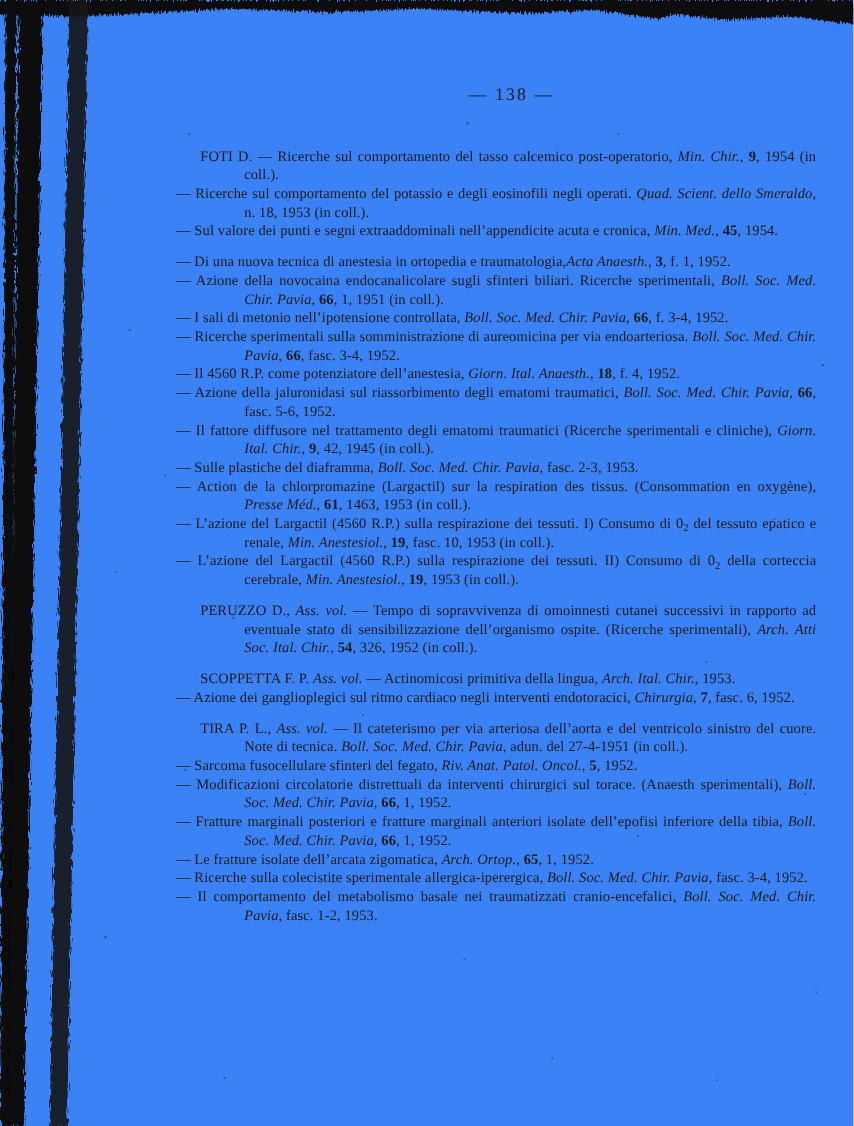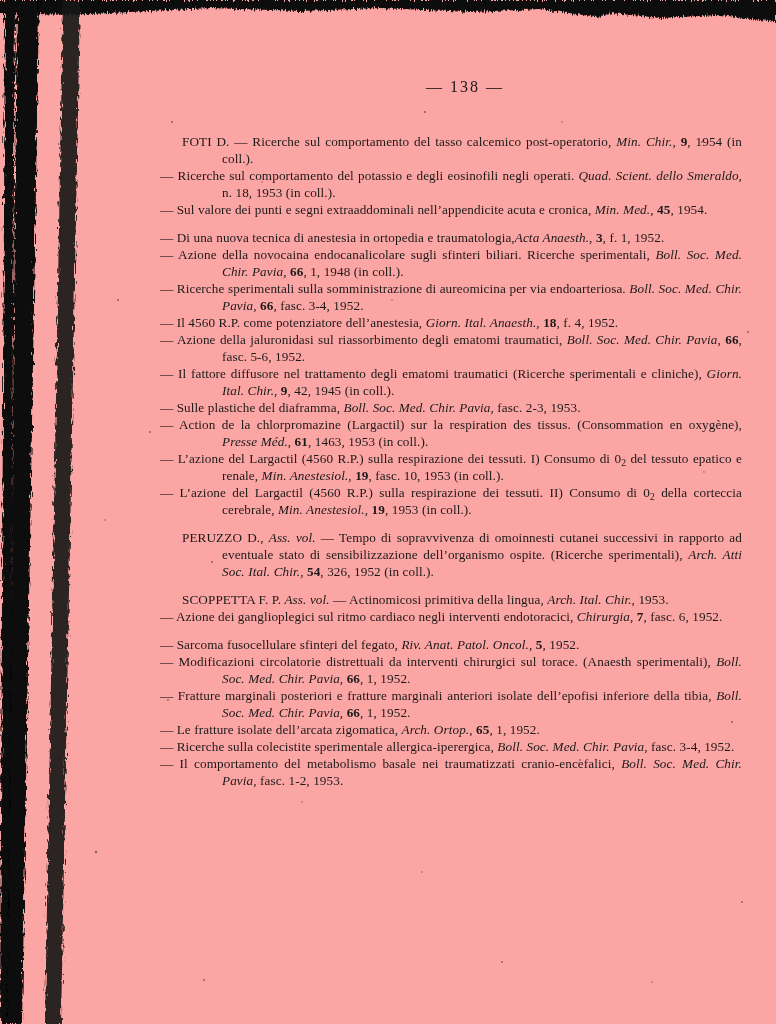--- a/index.html
+++ b/index.html
@@ -4,21 +4,21 @@
 <style>
   html, body {
     margin: 0; padding: 0;
     width: 776px; height: 1024px;
     overflow: hidden;
     background: #ffffff;
   }
   #page {
     position: relative;
     width: 776px; height: 1024px;
-    background: #fca5a5;
+    background: #3b82f6;
     font-family: "Liberation Serif", "DejaVu Serif", serif;
     color: #1b1a18;
   }
   #scan-layer {
     position: absolute; left: 0; top: 0;
     width: 776px; height: 1024px;
     pointer-events: none;
   }
   #page-number {
     position: absolute;
@@ -112,38 +112,40 @@
   <div id="page-number">— 138 —</div>
 
   <div id="bibliography">
       <div class="group">
         <p class="entry author"><span>FOTI D. — Ricerche sul comportamento del tasso calcemico post-operatorio, </span><span class="i">Min. Chir.,</span><span> </span><span class="b">9</span><span>, 1954 (in coll.).</span></p>
         <p class="entry dash"><span>— Ricerche sul comportamento del potassio e degli eosinofili negli operati. </span><span class="i">Quad. Scient. dello Smeraldo,</span><span> n. 18, 1953 (in coll.).</span></p>
         <p class="entry dash"><span>— Sul valore dei punti e segni extraaddominali nell’appendicite acuta e cronica, </span><span class="i">Min. Med.,</span><span> </span><span class="b">45</span><span>, 1954.</span></p>
       </div>
       <div class="group">
         <p class="entry dash"><span>— Di una nuova tecnica di anestesia in ortopedia e traumatologia,</span><span class="i">Acta Anaesth.,</span><span> </span><span class="b">3</span><span>, f. 1, 1952.</span></p>
-        <p class="entry dash"><span>— Azione della novocaina endocanalicolare sugli sfinteri biliari. Ricerche sperimentali, </span><span class="i">Boll. Soc. Med. Chir. Pavia,</span><span> </span><span class="b">66</span><span>, 1, 1948 (in coll.).</span></p>
+        <p class="entry dash"><span>— Azione della novocaina endocanalicolare sugli sfinteri biliari. Ricerche sperimentali, </span><span class="i">Boll. Soc. Med. Chir. Pavia,</span><span> </span><span class="b">66</span><span>, 1, 1951 (in coll.).</span></p>
+        <p class="entry dash"><span>— I sali di metonio nell’ipotensione controllata, </span><span class="i">Boll. Soc. Med. Chir. Pavia,</span><span> </span><span class="b">66</span><span>, f. 3-4, 1952.</span></p>
         <p class="entry dash"><span>— Ricerche sperimentali sulla somministrazione di aureomicina per via endoarteriosa. </span><span class="i">Boll. Soc. Med. Chir. Pavia,</span><span> </span><span class="b">66</span><span>, fasc. 3-4, 1952.</span></p>
         <p class="entry dash"><span>— Il 4560 R.P. come potenziatore dell’anestesia, </span><span class="i">Giorn. Ital. Anaesth.,</span><span> </span><span class="b">18</span><span>, f. 4, 1952.</span></p>
         <p class="entry dash"><span>— Azione della jaluronidasi sul riassorbimento degli ematomi traumatici, </span><span class="i">Boll. Soc. Med. Chir. Pavia,</span><span> </span><span class="b">66</span><span>, fasc. 5-6, 1952.</span></p>
         <p class="entry dash"><span>— Il fattore diffusore nel trattamento degli ematomi traumatici (Ricerche sperimentali e cliniche), </span><span class="i">Giorn. Ital. Chir.,</span><span> </span><span class="b">9</span><span>, 42, 1945 (in coll.).</span></p>
         <p class="entry dash"><span>— Sulle plastiche del diaframma, </span><span class="i">Boll. Soc. Med. Chir. Pavia,</span><span> fasc. 2-3, 1953.</span></p>
         <p class="entry dash"><span>— Action de la chlorpromazine (Largactil) sur la respiration des tissus. (Consommation en oxygène), </span><span class="i">Presse Méd.,</span><span> </span><span class="b">61</span><span>, 1463, 1953 (in coll.).</span></p>
         <p class="entry dash"><span>— L’azione del Largactil (4560 R.P.) sulla respirazione dei tessuti. I) Consumo di 0</span><span class="sub">2</span><span> del tessuto epatico e renale, </span><span class="i">Min. Anestesiol.,</span><span> </span><span class="b">19</span><span>, fasc. 10, 1953 (in coll.).</span></p>
         <p class="entry dash"><span>— L’azione del Largactil (4560 R.P.) sulla respirazione dei tessuti. II) Consumo di 0</span><span class="sub">2</span><span> della corteccia cerebrale, </span><span class="i">Min. Anestesiol.,</span><span> </span><span class="b">19</span><span>, 1953 (in coll.).</span></p>
       </div>
       <div class="group">
         <p class="entry author"><span>PERUZZO D., </span><span class="i">Ass. vol.</span><span> — Tempo di sopravvivenza di omoinnesti cutanei successivi in rapporto ad eventuale stato di sensibilizzazione dell’organismo ospite. (Ricerche sperimentali), </span><span class="i">Arch. Atti Soc. Ital. Chir.,</span><span> </span><span class="b">54</span><span>, 326, 1952 (in coll.).</span></p>
       </div>
       <div class="group">
         <p class="entry author"><span>SCOPPETTA F. P. </span><span class="i">Ass. vol.</span><span> — Actinomicosi primitiva della lingua, </span><span class="i">Arch. Ital. Chir.,</span><span> 1953.</span></p>
         <p class="entry dash"><span>— Azione dei ganglioplegici sul ritmo cardiaco negli interventi endotoracici, </span><span class="i">Chirurgia,</span><span> </span><span class="b">7</span><span>, fasc. 6, 1952.</span></p>
       </div>
       <div class="group">
+        <p class="entry author"><span>TIRA P. L., </span><span class="i">Ass. vol.</span><span> — Il cateterismo per via arteriosa dell’aorta e del ventricolo sinistro del cuore. Note di tecnica. </span><span class="i">Boll. Soc. Med. Chir. Pavia,</span><span> adun. del 27-4-1951 (in coll.).</span></p>
         <p class="entry dash"><span>— Sarcoma fusocellulare sfinteri del fegato, </span><span class="i">Riv. Anat. Patol. Oncol.,</span><span> </span><span class="b">5</span><span>, 1952.</span></p>
         <p class="entry dash"><span>— Modificazioni circolatorie distrettuali da interventi chirurgici sul torace. (Anaesth sperimentali), </span><span class="i">Boll. Soc. Med. Chir. Pavia,</span><span> </span><span class="b">66</span><span>, 1, 1952.</span></p>
         <p class="entry dash"><span>— Fratture marginali posteriori e fratture marginali anteriori isolate dell’epofisi inferiore della tibia, </span><span class="i">Boll. Soc. Med. Chir. Pavia,</span><span> </span><span class="b">66</span><span>, 1, 1952.</span></p>
         <p class="entry dash"><span>— Le fratture isolate dell’arcata zigomatica, </span><span class="i">Arch. Ortop.,</span><span> </span><span class="b">65</span><span>, 1, 1952.</span></p>
         <p class="entry dash"><span>— Ricerche sulla colecistite sperimentale allergica-iperergica, </span><span class="i">Boll. Soc. Med. Chir. Pavia,</span><span> fasc. 3-4, 1952.</span></p>
         <p class="entry dash"><span>— Il comportamento del metabolismo basale nei traumatizzati cranio-encefalici, </span><span class="i">Boll. Soc. Med. Chir. Pavia,</span><span> fasc. 1-2, 1953.</span></p>
       </div>
     </div>
 
 </div>

